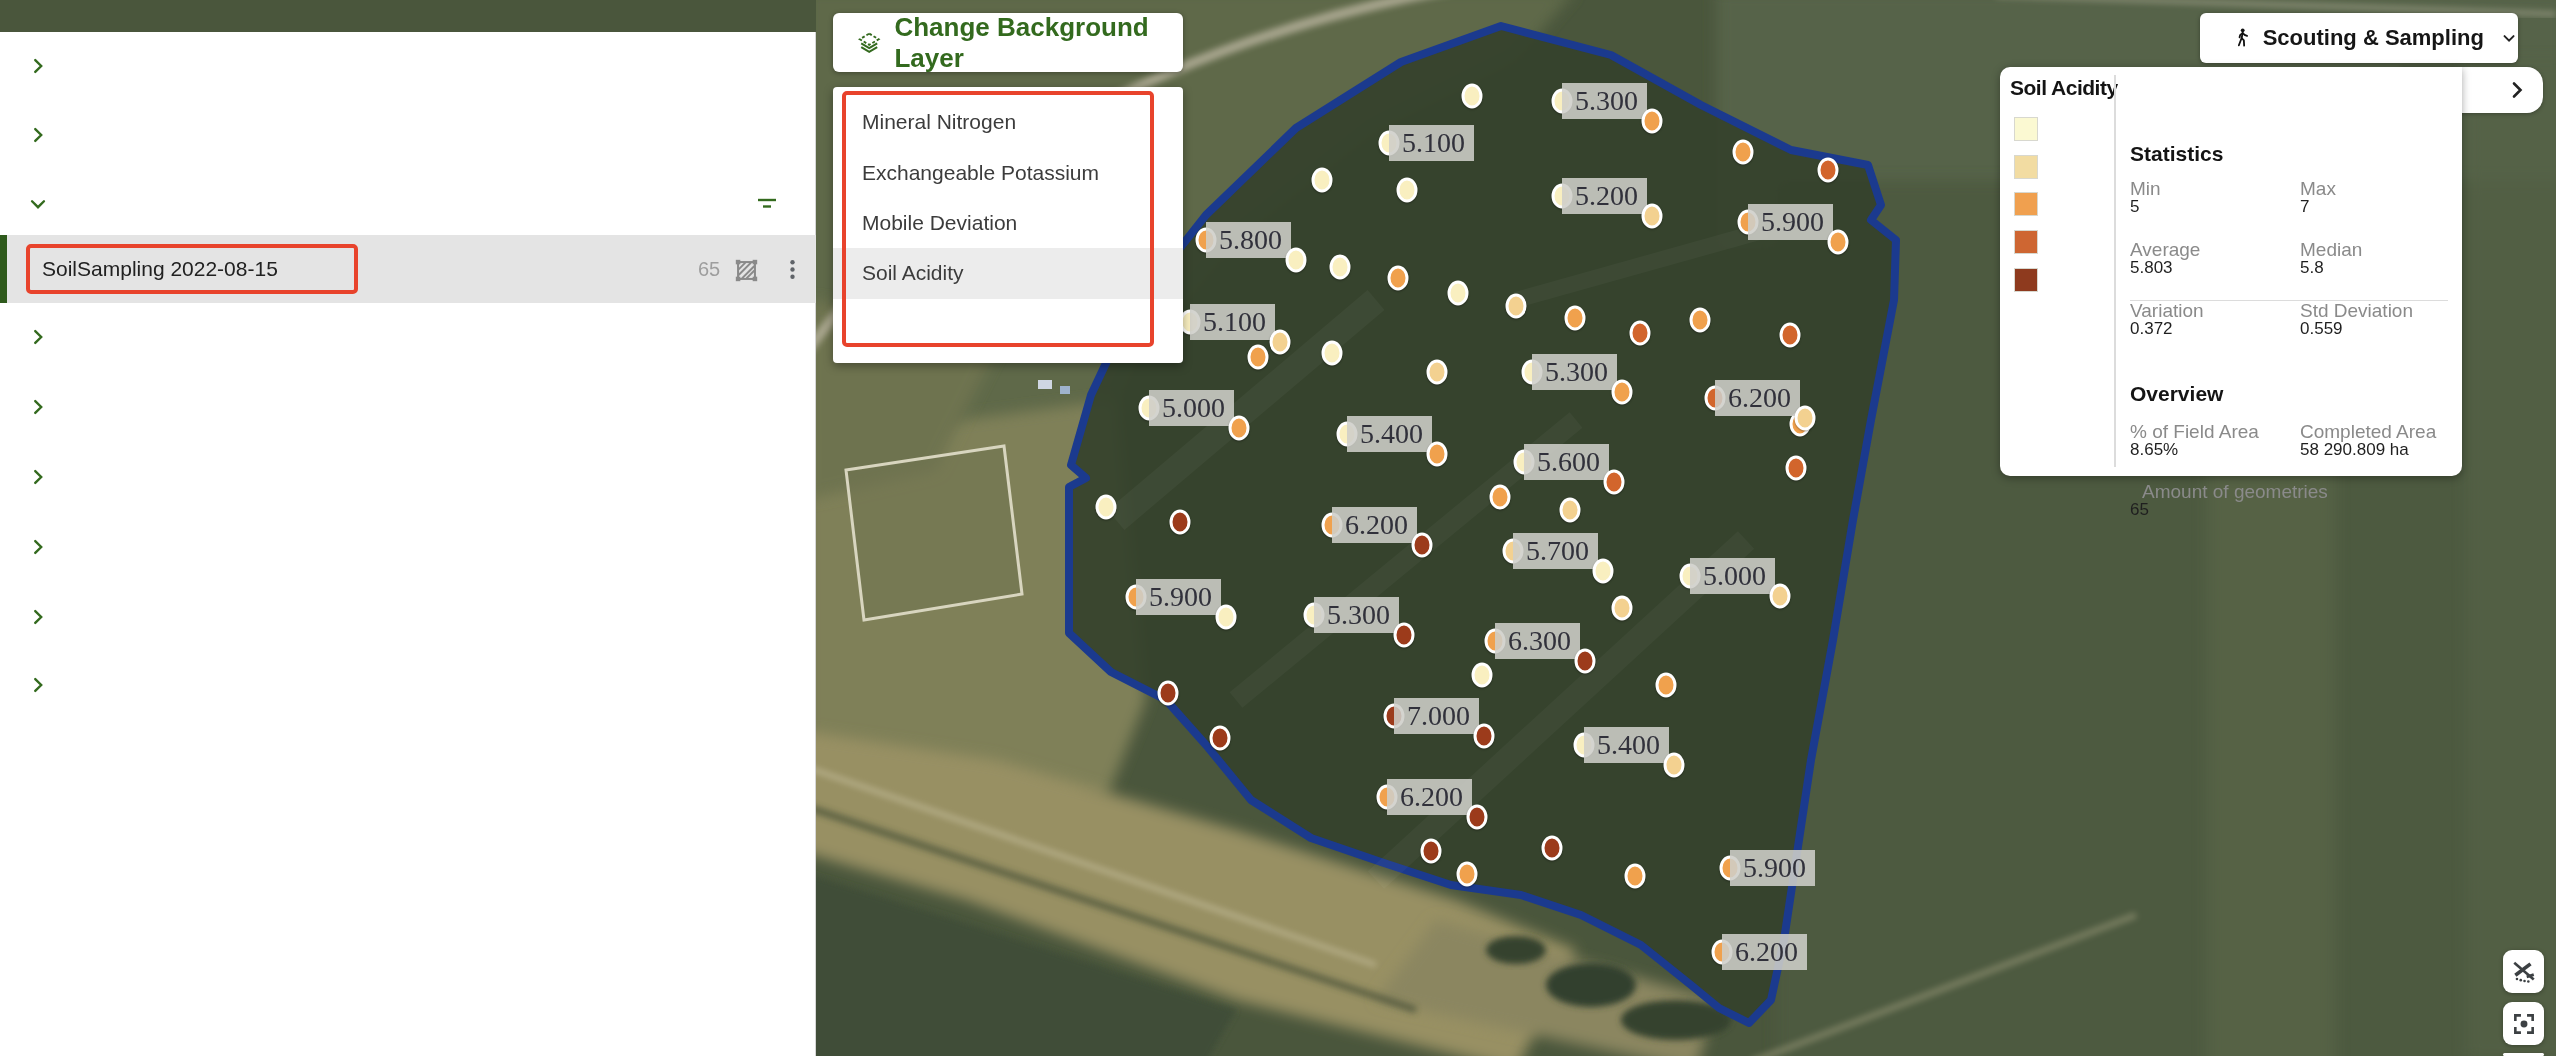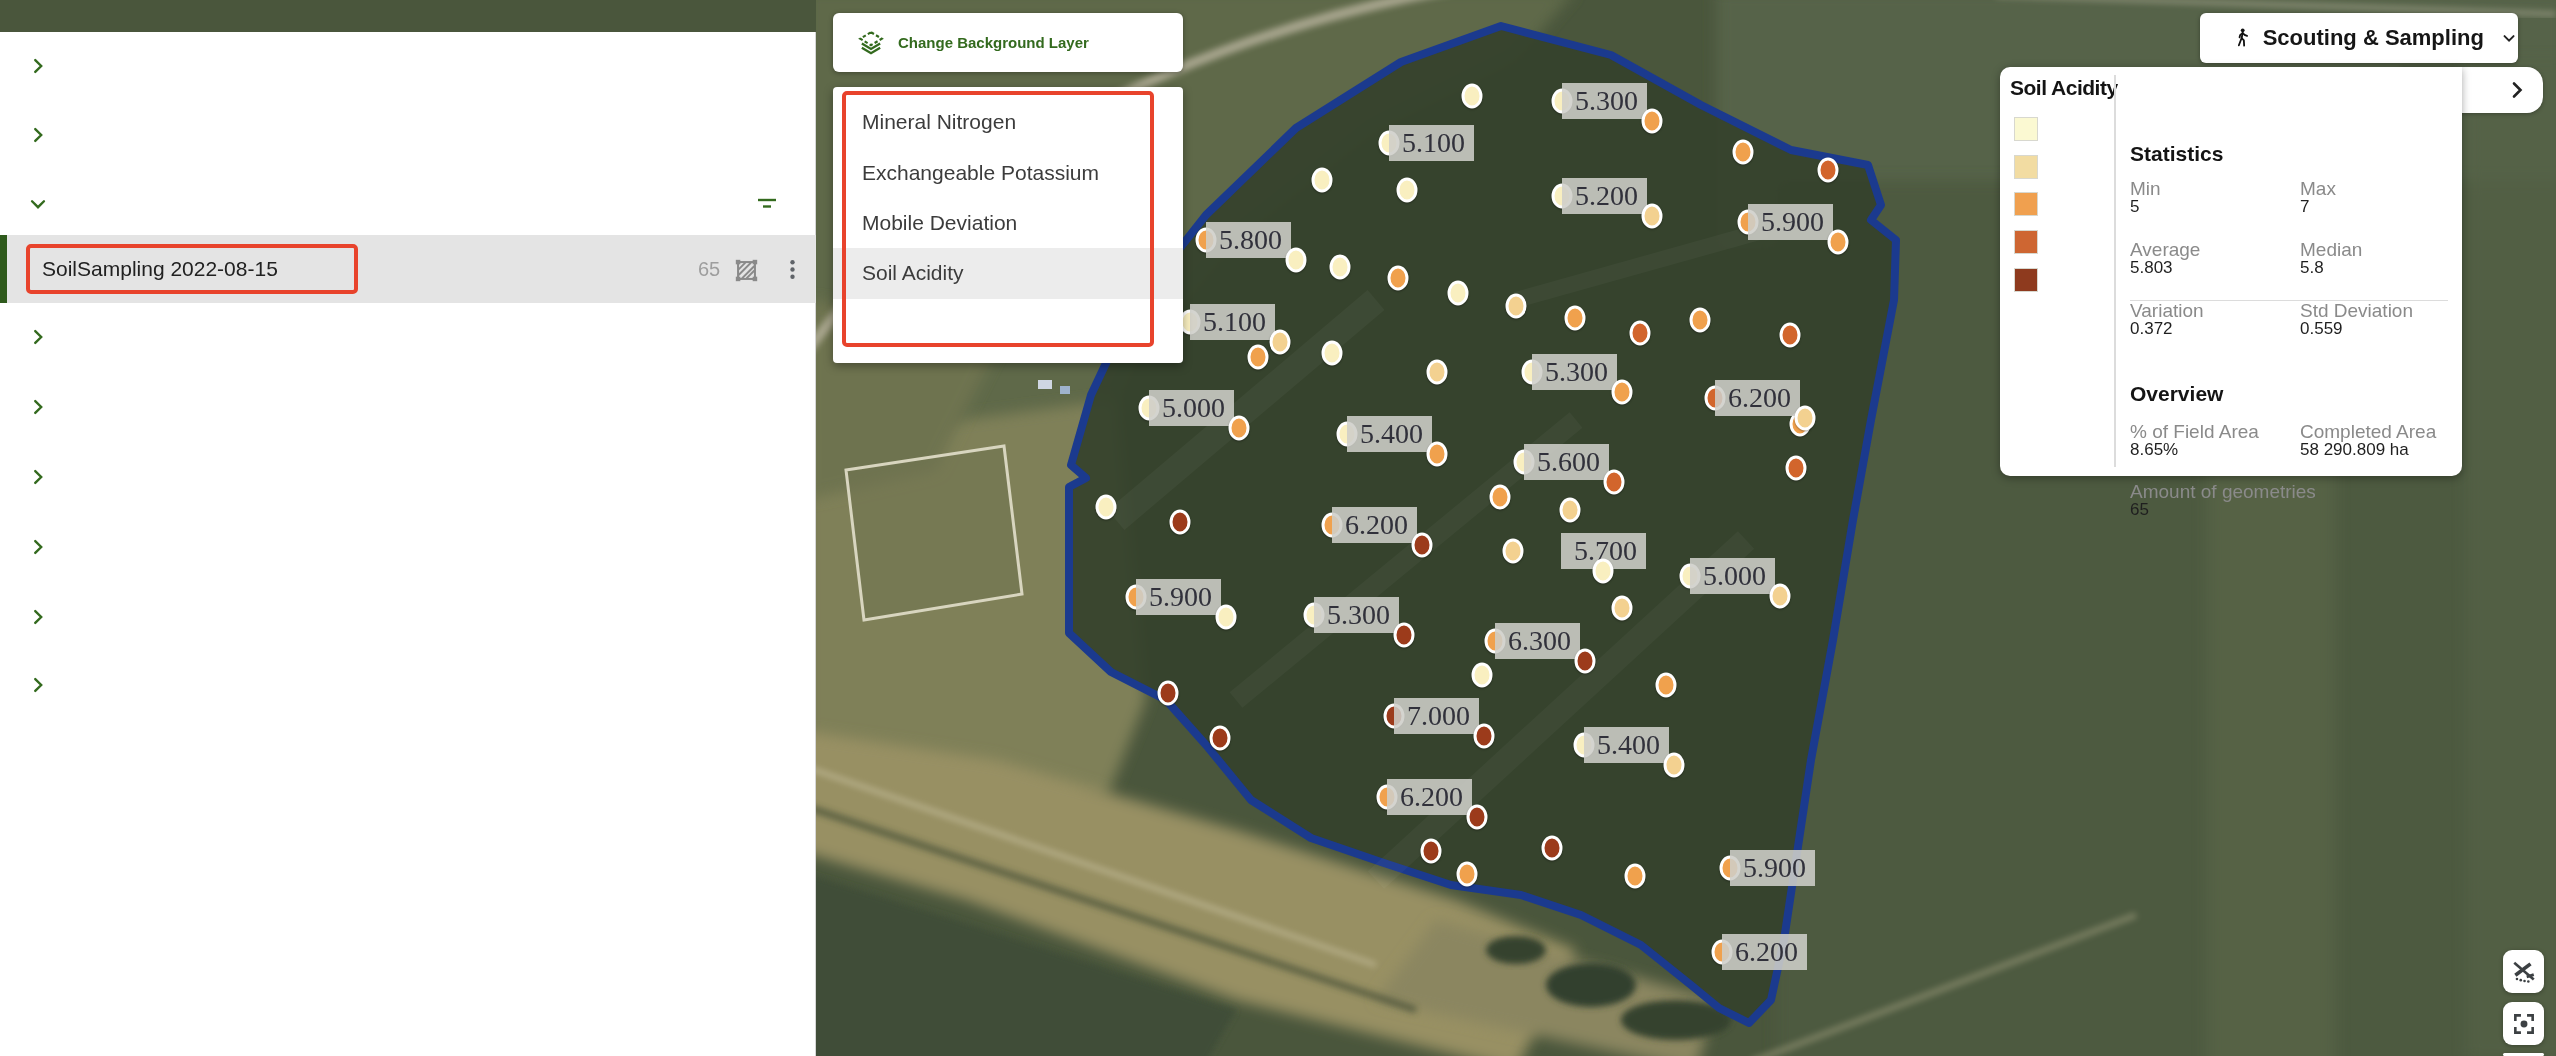--- a/index.html
+++ b/index.html
@@ -37,21 +37,21 @@
     box-shadow:0 1px 2px rgba(0,0,0,.35); pointer-events:auto; }
   .mlabel { position:absolute; transform:translate(0,-50%); height:36px;
     background:rgba(206,206,200,0.88); color:#31313b;
     font-family:"Liberation Serif", serif; font-size:28px; line-height:36px;
     padding:0 9px 0 13px; white-space:nowrap; pointer-events:auto; }
   .z2 { z-index:2; } .z3 { z-index:3; }
   
   #bg-layer-btn { position:absolute; left:833px; top:13px; width:350px; height:59px;
     background:#fff; border-radius:6px; z-index:12; display:flex; align-items:center;
     box-shadow:0 1px 5px rgba(0,0,0,.35); cursor:pointer; }
-  #bg-layer-btn .lbl { margin-left:13px; font-size:15px; font-weight:700; color:#336a1e; }
+  #bg-layer-btn .lbl { margin-left:13px; font-size:26px; font-weight:700; color:#336a1e; }
   #bg-layer-btn svg { margin-left:24px; }
   #bg-menu { position:absolute; left:833px; top:87px; width:350px; height:276px;
     background:#fff; border-radius:4px; z-index:12; padding-top:10px;
     box-shadow:0 3px 10px rgba(0,0,0,.35); }
   .menu-item { height:50.4px; display:flex; align-items:center; padding-left:29px;
     font-size:21px; color:#3c3c3c; cursor:pointer; white-space:nowrap; }
   .menu-item.sel { background:#ececec; }
   
   .annotation { position:absolute; border:4px solid #e8432c; border-radius:5px;
     z-index:40; pointer-events:none; }
@@ -170,21 +170,21 @@
       <div class="marker " style="left: 1347px; top: 434px; background: rgb(249, 239, 192);"></div>
       <div class="mlabel z2" style="left: 1347px; top: 434px;">5.400</div>
       <div class="marker z3" style="left: 1437px; top: 454px; background: rgb(240, 161, 77);"></div>
       <div class="marker " style="left: 1524px; top: 462px; background: rgb(249, 239, 192);"></div>
       <div class="mlabel z2" style="left: 1524px; top: 462px;">5.600</div>
       <div class="marker z3" style="left: 1614px; top: 482px; background: rgb(210, 101, 44);"></div>
       <div class="marker " style="left: 1332px; top: 525px; background: rgb(240, 161, 77);"></div>
       <div class="mlabel z2" style="left: 1332px; top: 525px;">6.200</div>
       <div class="marker z3" style="left: 1422px; top: 545px; background: rgb(156, 59, 27);"></div>
       <div class="marker " style="left: 1513px; top: 551px; background: rgb(243, 209, 144);"></div>
-      <div class="mlabel z2" style="left: 1513px; top: 551px; margin-left: 48px;">5.700</div>
+      <div class="mlabel z2" style="left: 1513px; top: 551px;">5.700</div>
       <div class="marker z3" style="left: 1603px; top: 571px; background: rgb(249, 239, 192);"></div>
       <div class="marker " style="left: 1690px; top: 576px; background: rgb(249, 239, 192);"></div>
       <div class="mlabel z2" style="left: 1690px; top: 576px;">5.000</div>
       <div class="marker z3" style="left: 1780px; top: 596px; background: rgb(243, 209, 144);"></div>
       <div class="marker " style="left: 1136px; top: 597px; background: rgb(240, 161, 77);"></div>
       <div class="mlabel z2" style="left: 1136px; top: 597px;">5.900</div>
       <div class="marker z3" style="left: 1226px; top: 617px; background: rgb(249, 239, 192);"></div>
       <div class="marker " style="left: 1314px; top: 615px; background: rgb(249, 239, 192);"></div>
       <div class="mlabel z2" style="left: 1314px; top: 615px;">5.300</div>
       <div class="marker z3" style="left: 1404px; top: 635px; background: rgb(156, 59, 27);"></div>
@@ -419,21 +419,21 @@
 
     <div id="h-div"></div>
 
     <div class="st-title" style="left:130px; top:249px; margin-top:66px;">Overview</div>
 
     <div class="st-lab" style="left:130px; top:354px;">% of Field Area</div>
     <div class="st-val" style="left:130px; top:373px;">8.65%</div>
     <div class="st-lab" style="left:300px; top:354px;">Completed Area</div>
     <div class="st-val" style="left:300px; top:373px;">58 290.809 ha</div>
 
-    <div class="st-lab" style="left:130px; top:414px;">Amount of geometries</div>
+    <div class="st-lab" style="left:142px; top:414px;">Amount of geometries</div>
     <div class="st-val" style="left:130px; top:433px;">65</div>
   </div>
 
   <div class="map-btn" style="left:2503px; top:950px;">
     <svg width="26" height="26" viewBox="0 0 24 24">
       <line x1="4" y1="15" x2="18" y2="4.5" stroke="#3c4043" stroke-width="3.4"></line>
       <line x1="3" y1="3.5" x2="21" y2="19" stroke="#3c4043" stroke-width="2.4"></line>
       <g fill="#3c4043">
         <circle cx="5.5" cy="18.5" r="1.2"></circle>
           <circle cx="9" cy="19.5" r="1.2"></circle>

